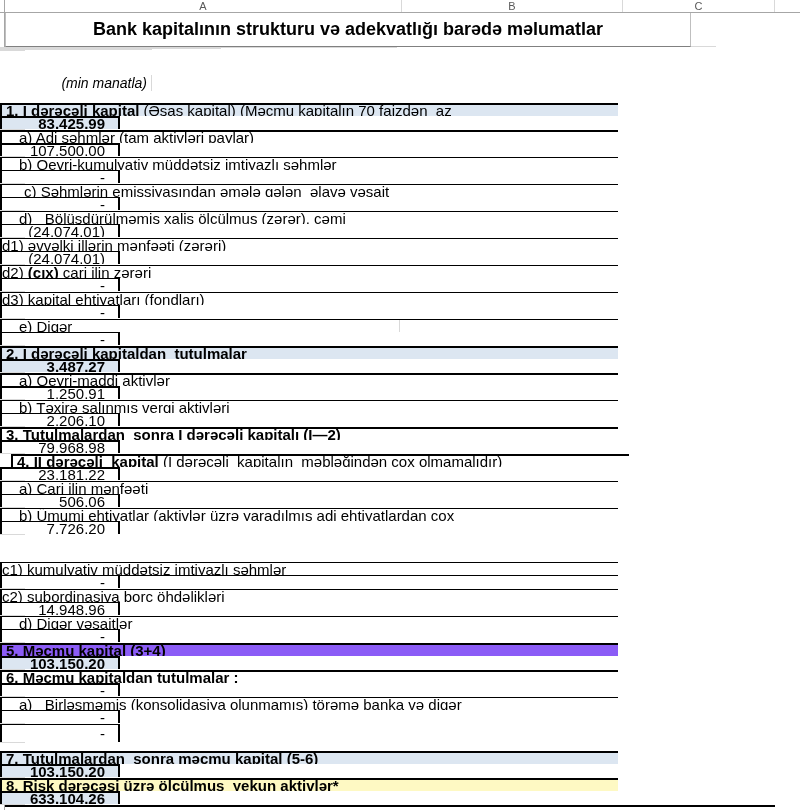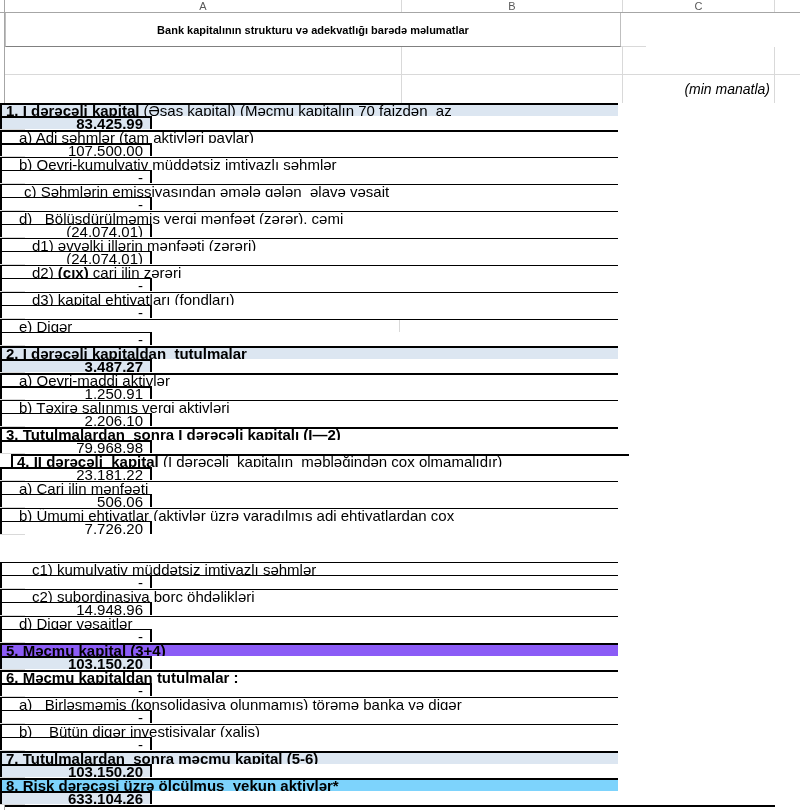--- a/index.html
+++ b/index.html
@@ -13,43 +13,43 @@
         color:#595959; border-right:1px solid #d9d9d9; overflow:hidden; }
   .ch.w-s { width:5px; border-right:1px solid #a6a6a6; }
   .ch.w-a { width:397px; }
   .ch.w-b { width:221px; }
   .ch.w-c { width:152px; }
   .ch.w-d { width:25px; border-right:none; }
 
   
   .title-row { display:flex; height:34px; }
   .title-row .edge { width:5px; border-right:1px solid #a6a6a6; }
-  .title-cell { width:616px; display:flex; align-items:center; justify-content:center;
-                font-weight:bold; font-size:11px; border-bottom:1px solid #808080;
+  .title-cell { width:686px; display:flex; align-items:center; justify-content:center;
+                font-weight:bold; font-size:18px; border-bottom:1px solid #808080;
                 border-left:1px solid #bfbfbf; border-right:1px solid #bfbfbf; }
   .title-row .dmar { width:25px; border-bottom:1px solid #d9d9d9; }
 
   
-  .grid-row { display:flex; height:28px; }
+  .grid-row { display:flex; height:28px;flex-direction:column; }
   .grid-row .edge { width:5px; border-right:1px solid #a6a6a6; }
   .gcell { display:flex; align-items:center; overflow:hidden; border-right:1px solid #d9d9d9; }
   .grid-row.gb .gcell { border-bottom:1px solid #d9d9d9; }
   .g-a { width:397px; } .g-b { width:221px; } .g-c { width:152px; } .g-d { width:25px; border-right:none; }
   .unit-cell { font-style:italic; font-size:14px; justify-content:flex-end; padding-right:4px; }
 
   
   .trow { display:flex; height:27px;flex-direction:column; }
   .cell { display:flex; align-items:center; overflow:hidden; }
   .cell.s { width:5px; border-right:1px solid #a6a6a6; background:#fff; }
   .cell.lab { width:618px; position:relative; border-left:2px solid #000; border-top:1px solid #000;
               font-size:15px; white-space:pre; background:#fff; }
-  .cell.val { width:152px; border-left:2px solid #000; border-right:2px solid #000; border-top:1px solid #000;
-              font-size:15px; justify-content:flex-end; padding-right:7px; background:#fff; white-space:pre; }
+  .cell.val { width:120px; border-left:2px solid #000; border-right:2px solid #000; border-top:1px solid #000;
+              font-size:15px; justify-content:flex-end; padding-right:13px; background:#fff; white-space:pre; }
   .cell.ds  { width:25px; border-bottom:1px solid #d9d9d9; background:#fff; }
-  .ind0 { padding-left:4px; } .ind1 { padding-left:17px; } .ind2 { padding-left:30px; }
+  .ind0 { padding-left:4px; } .ind1 { padding-left:17px; } .ind2 { }
   .b { font-weight:bold; }
   .col-divider { position:absolute; left:397px; top:0; bottom:0; width:1px; background:#d9d9d9; }
 
   
   .bstrip { display:flex; height:5px; }
   .bstrip .edge { width:5px; border-right:1px solid #a6a6a6; }
   .bstrip .bl { width:618px; border-top:2px solid #000; }
   .bstrip .bv { width:152px; border-top:2px solid #000; }
   .bstrip .bd { width:25px; }
 </style>
@@ -108,21 +108,21 @@
         <div class="cell ds"></div>
       </div>
       <div class="trow">
         <div class="cell s"></div>
         <div class="cell lab ind1" style="border-top-width: 1px; padding-left: 22px;"><span>c) Səhmlərin emissiyasından əmələ gələn  əlavə vəsait</span></div>
         <div class="cell val" style="border-top-width: 1px;">-</div>
         <div class="cell ds"></div>
       </div>
       <div class="trow">
         <div class="cell s"></div>
-        <div class="cell lab ind1" style="border-top-width: 1px;"><span>d)   Bölüşdürülməmiş vergi mənfəət (zərər), cəmi</span></div>
+        <div class="cell lab ind1" style="border-top-width: 1px;"><span>d)   Bölüşdürülməmiş xalis ölçülmuş (zərər), cəmi</span></div>
         <div class="cell val" style="border-top-width: 1px;">(24,074.01)</div>
         <div class="cell ds"></div>
       </div>
       <div class="trow">
         <div class="cell s"></div>
         <div class="cell lab ind2" style="border-top-width: 1px;"><span>d1) əvvəlki illərin mənfəəti (zərəri)</span></div>
         <div class="cell val" style="border-top-width: 1px;">(24,074.01)</div>
         <div class="cell ds"></div>
       </div>
       <div class="trow">
@@ -222,33 +222,32 @@
         <div class="cell ds"></div>
       </div>
       <div class="trow">
         <div class="cell s"></div>
         <div class="cell lab ind1" style="border-top-width: 1px;"><span>a)   Birləşməmiş (konsolidasiya olunmamış) törəmə banka və digər</span></div>
         <div class="cell val" style="border-top-width: 1px;">-</div>
         <div class="cell ds"></div>
       </div>
       <div class="trow">
         <div class="cell s"></div>
-        <div class="cell lab ind1" style="border-top-width: 1px;"><span>b)    Bütün digər investisiyalar (xalis)</span></div>
         <div class="cell val" style="border-top-width: 1px;">-</div>
         <div class="cell ds"></div>
       </div>
       <div class="trow">
         <div class="cell s"></div>
         <div class="cell lab ind0" style="border-top-width: 2px; background: rgb(220, 230, 241);"><span class="b">7. Tutulmalardan  sonra məcmu kapital (5-6)</span></div>
         <div class="cell val b" style="border-top-width: 2px; background: rgb(220, 230, 241);">103,150.20</div>
         <div class="cell ds" style="background: rgb(220, 230, 241);"></div>
       </div>
       <div class="trow">
         <div class="cell s" style="background: rgb(33, 115, 70); border-right-color: rgb(33, 115, 70);"></div>
-        <div class="cell lab ind0" style="border-top-width: 2px; background: #7dd3fc;"><span class="b">8. Risk dərəcəsi üzrə ölçülmuş  yekun aktivlər*</span></div>
+        <div class="cell lab ind0" style="border-top-width: 2px; background: #fef9c3;"><span class="b">8. Risk dərəcəsi üzrə ölçülmuş  yekun aktivlər*</span></div>
         <div class="cell val b" style="border-top-width: 2px; background: rgb(220, 230, 241);">633,104.26</div>
         <div class="cell ds" style="background: rgb(220, 230, 241);"></div>
       </div>
     </div>
 
   <div class="bstrip">
     <div class="edge"></div>
     <div class="bl"></div>
     <div class="bv"></div>
     <div class="bd"></div>

